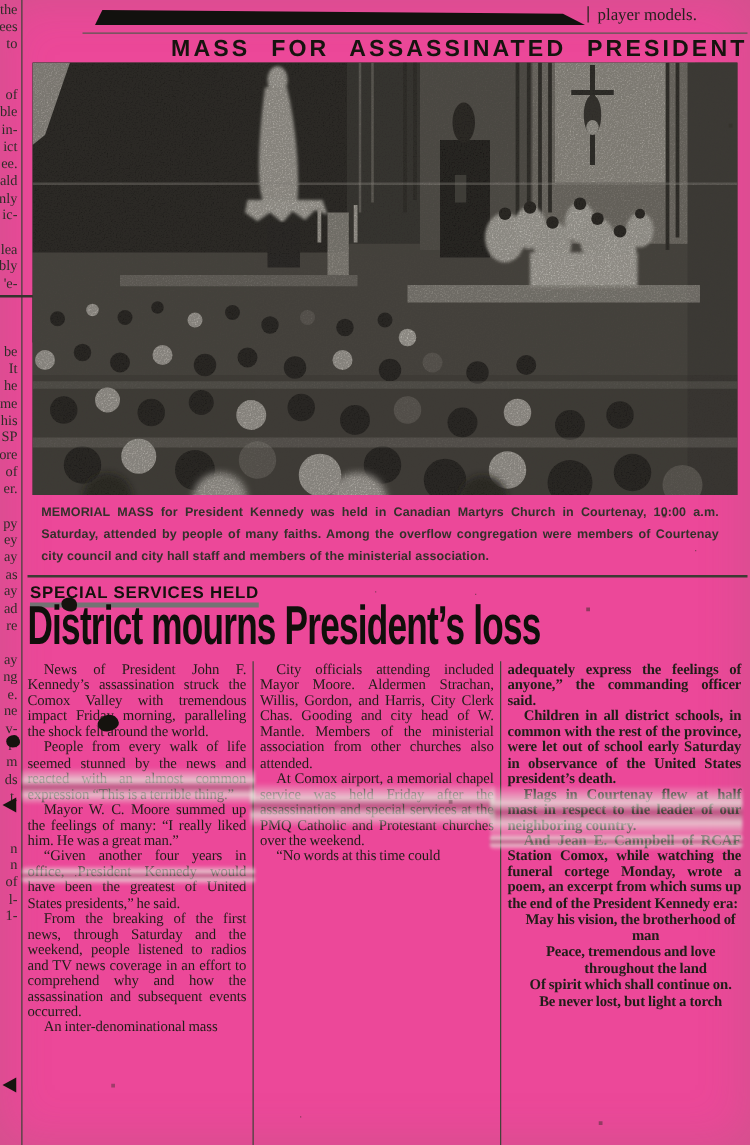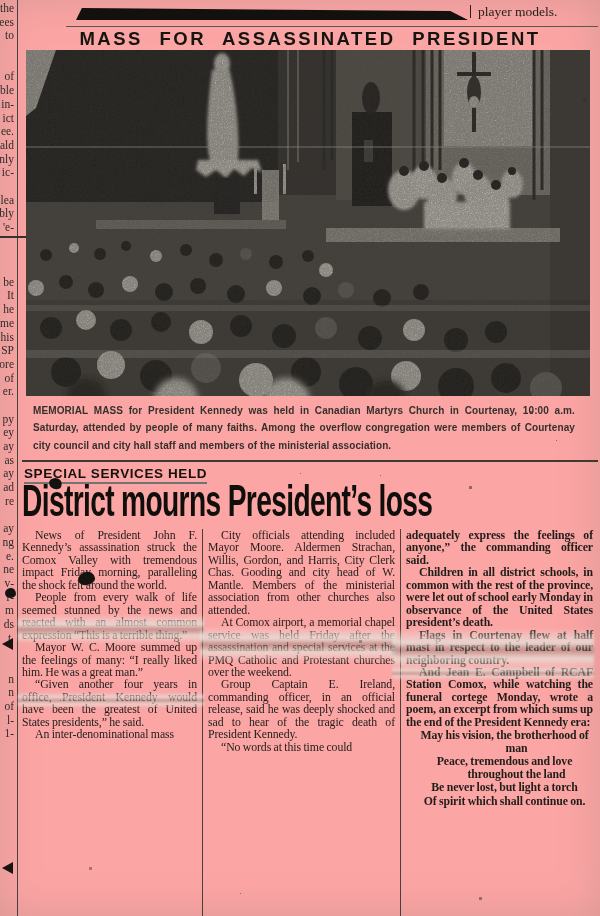--- a/index.html
+++ b/index.html
@@ -1,18 +1,18 @@
 <!DOCTYPE html>
 <html lang="en"><head>
 <meta charset="utf-8">
 <style>
   html,body{margin:0;padding:0;background:#b9b6af;}
   .page{
     position:relative; width:600px; height:916px; overflow:hidden;
-    background:#fca5a5;
+    background:#ec4899;
     font-family:"Liberation Serif", serif;
     color:#1d1c19;
     box-shadow:inset 0 0 40px rgba(120,115,100,.25);
   }
   
   .margin-strip{position:absolute; left:-12px; top:2px; width:26px; text-align:right;
     font-size:11.5px; color:#2e2c28;}
   .mfrag{height:13.7px; line-height:13.7px; white-space:nowrap;}
   .vrule-left{position:absolute; left:17px; top:0; bottom:0; width:1px; background:#45423b;}
   .margin-bracket{position:absolute; left:0; top:236px; width:26px; height:36px;
@@ -22,32 +22,32 @@
     border-right:11px solid #17150f;}
   .tri1{left:2px; top:638px;} .tri2{left:2px; top:862px;}
   
   .content{position:absolute; left:22px; top:0; width:576px; height:916px;}
   .blackbar{position:absolute; left:54px; top:8px; width:392px; height:12px; background:#12110e;
     clip-path:polygon(0 100%, 1.5% 0, 95.5% 25%, 100% 100%);}
   .topsnippet{position:absolute; left:448px; top:4px; font-size:13.5px; color:#24221d; white-space:nowrap;}
   .topsnippet .tick{display:inline-block; width:1px; height:13px; background:#24221d;
     vertical-align:-2px; margin-right:7px;}
   .thinrule-top{position:absolute; left:44px; top:26px; width:532px; height:1px; background:#5a574f;}
-  .photo-headline{position:absolute; left:0; top:28px; width:576px; text-align:center;
+  .photo-headline{position:absolute; left:0; top:28px; width:576px; text-align:right;
     font-family:"Liberation Sans", sans-serif; font-weight:bold; font-size:18.5px;
     letter-spacing:2.5px; word-spacing:9px; color:#16140f; white-space:nowrap;}
   .photo{position:absolute; left:4px; top:50px; width:564px; height:346px; background:#35332e; overflow:hidden;}
   .photo svg{display:block; width:100%; height:100%;}
   .caption{position:absolute; left:11px; top:402px; width:542px;
     font-family:"Liberation Sans", sans-serif; font-weight:bold; font-size:10px;
     line-height:17.4px; text-align:justify; color:#33312b; letter-spacing:.1px;}
   .midrule{position:absolute; left:0; top:460px; width:576px; height:2px; background:#3c3a33;}
   .kicker{position:absolute; left:2px; top:466px; font-family:"Liberation Sans", sans-serif;
     font-weight:bold; font-size:13.5px; letter-spacing:.6px; color:#14120d;
-    border-bottom:2px solid #737373; padding-bottom:1px; white-space:nowrap;}
+    border-bottom:4px solid #737373; padding-bottom:1px; white-space:nowrap;}
   .headline{position:absolute; left:0; top:476px; margin:0; height:52px; overflow:visible;}
   .headline span{display:inline-block; font-family:"Liberation Sans", sans-serif;
     font-weight:bold; font-size:44px; letter-spacing:-1px; color:#100f0b; white-space:nowrap;
     transform:scaleX(.64); transform-origin:0 50%;}
   
   .columns{position:absolute; left:0; top:529px; width:576px; height:387px; display:flex;}
   .col{text-align:justify; font-size:11.8px; line-height:12.45px;
     letter-spacing:-.1px; word-spacing:-.4px; color:#201e19;}
   .col1{width:175px;} .col2{width:187px;} .col3{width:187px;font-weight:bold;}
   .colrule{width:1px; background:#45423b; margin:0 5px; flex:none;}
@@ -293,39 +293,39 @@
     <div class="midrule"></div>
     <div class="kicker">SPECIAL SERVICES HELD</div>
     <h1 class="headline"><span>District mourns President’s loss</span></h1>
 
     <div class="columns" id="columns">
         <div class="col col1">
           <p class="para indent">News of President John F. Kennedy’s assassination struck the Comox Valley with tremendous impact Friday morning, paralleling the shock felt around the world.</p>
           <p class="para indent">People from every walk of life seemed stunned by the news and reacted with an almost common expression “This is a terrible thing.”</p>
           <p class="para indent">Mayor W. C. Moore summed up the feelings of many: “I really liked him. He was a great man.”</p>
           <p class="para indent">“Given another four years in office, President Kennedy would have been the greatest of United States presidents,” he said.</p>
+          <p class="para indent">From the breaking of the first news, through Saturday and the weekend, people listened to radios and TV news coverage in an effort to comprehend why and how the assassination and subsequent events occurred.</p>
           <p class="para indent">An inter-denominational mass</p>
         </div>
         <div class="colrule"></div>
         <div class="col col2">
           <p class="para indent">City officials attending included Mayor Moore. Aldermen Strachan, Willis, Gordon, and Harris, City Clerk Chas. Gooding and city head of W. Mantle. Members of the ministerial association from other churches also attended.</p>
           <p class="para indent">At Comox airport, a memorial chapel service was held Friday after the assassination and special services at the PMQ Catholic and Protestant churches over the weekend.</p>
-          <p class="para indent">Group Captain E. Ireland, commanding officer, in an official release, said he was deeply shocked and sad to hear of the tragic death of President Kennedy.</p>
           <p class="para indent">“No words at this time could</p>
         </div>
         <div class="colrule"></div>
         <div class="col col3">
           <p class="para">adequately express the feelings of anyone,” the commanding officer said.</p>
-          <p class="para indent">Children in all district schools, in common with the rest of the province, were let out of school early Monday in observance of the United States president’s death.</p>
+          <p class="para indent">Children in all district schools, in common with the rest of the province, were let out of school early Saturday in observance of the United States president’s death.</p>
           <p class="para indent">Flags in Courtenay flew at half mast in respect to the leader of our neighboring country.</p>
           <p class="para indent">And Jean E. Campbell of RCAF Station Comox, while watching the funeral cortege Monday, wrote a poem, an excerpt from which sums up the end of the President Kennedy era:</p>
           <div class="poem-line">May his vision, the brotherhood of man</div>
           <div class="poem-line">Peace, tremendous and love throughout the land</div>
+          <div class="poem-line">Of spirit which shall continue on.</div>
           <div class="poem-line">Be never lost, but light a torch</div>
-          <div class="poem-line">Of spirit which shall continue on.</div>
         </div>
       </div>
   </div>
 
   <div class="smudge sm1"></div>
   <div class="smudge sm2"></div>
   <div class="smudge sm3"></div>
   <div class="smudge sm4"></div>
   <div class="smudge sm5"></div>
   <div class="blot blot1"></div>

